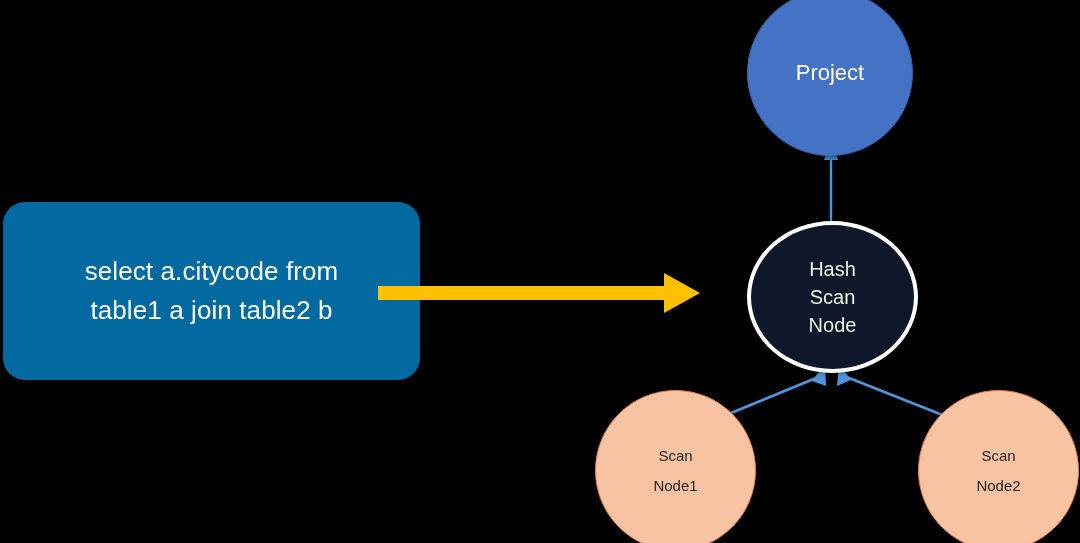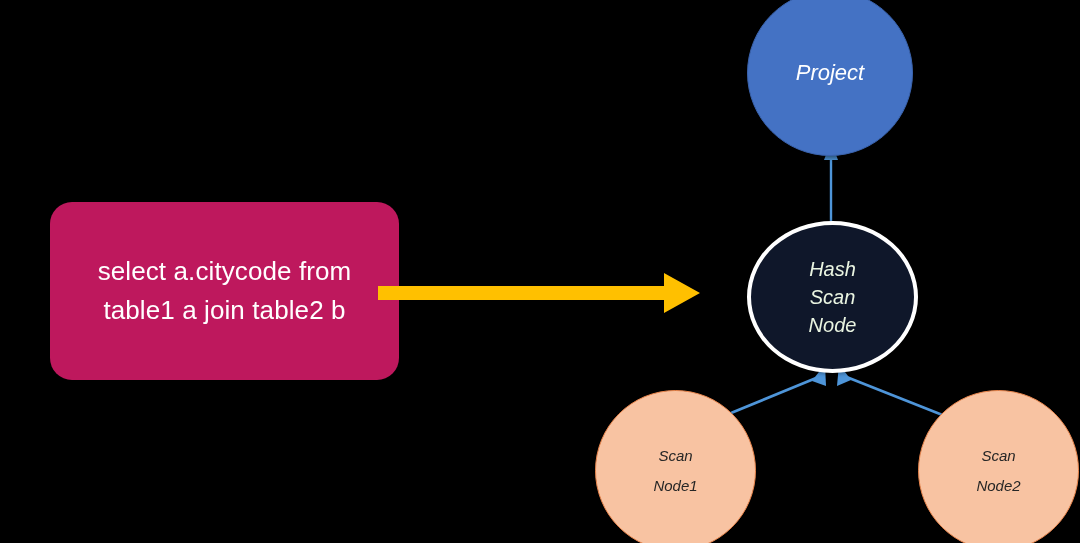--- a/index.html
+++ b/index.html
@@ -15,31 +15,30 @@
     background: #000000;
     overflow: hidden;
     font-family: "Liberation Sans", sans-serif;
   }
 
   
   #sql-box {
     position: absolute;
     left: 3px;
     top: 202px;
-    width: 349px;
+    width: 417px;
     height: 178px;
-    background: #be185d;
+    background: #0369a1;
     border-radius: 22px;
     box-sizing: border-box;
     display: flex;
     flex-direction: column;
     align-items: center;
     justify-content: center;
     box-shadow: 0 2px 4px rgba(0,0,0,0.45);
-    margin-left: 47px;
   }
   #sql-box .sql-line {
     color: #FFFFFF;
     font-size: 26px;
     line-height: 39px;
     white-space: nowrap;
     letter-spacing: 0.1px;
   }
 
   
@@ -67,21 +66,20 @@
     display: flex;
     flex-direction: column;
     align-items: center;
     justify-content: center;
     border-radius: 50%;
     box-sizing: border-box;
     text-align: center;
   }
   .node .node-line {
     white-space: nowrap;
-    font-style: italic;
   }
 
   #node-project {
     left: 747px;
     top: -10px;
     width: 166px;
     height: 166px;
     background: #4472C4;
     border: 1px solid #3A63AD;
     box-shadow: 0 2px 5px rgba(0,0,0,0.5);

